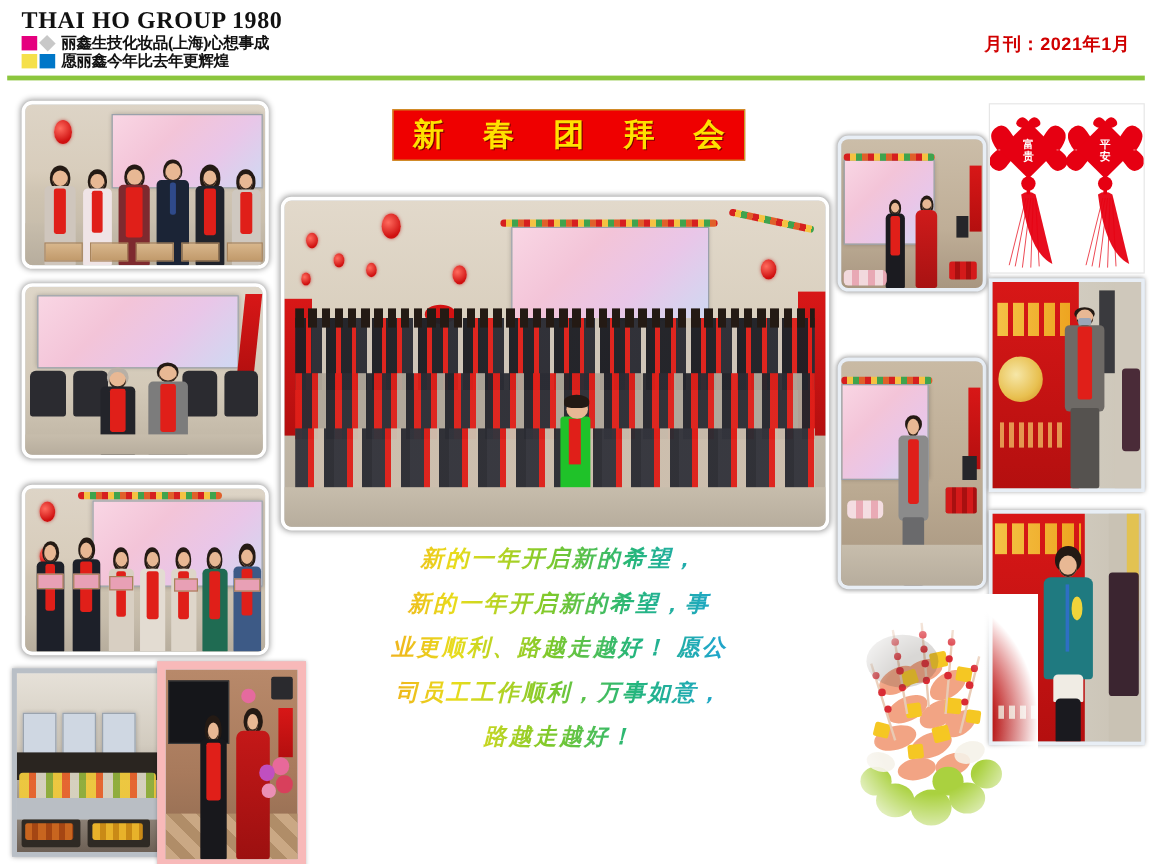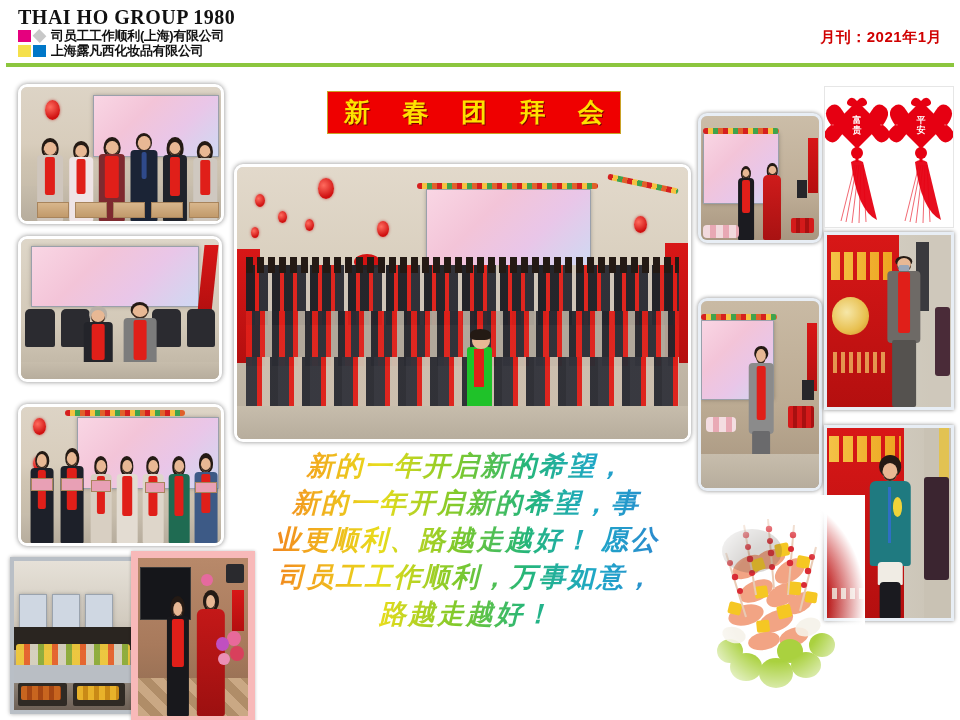--- a/index.html
+++ b/index.html
@@ -225,21 +225,21 @@
   
   #greeting {
     position: absolute;
     left: 250px; top: 448px;
     width: 432px;
     text-align: center;
   }
   #greeting .gline {
     font-family: "Liberation Serif", "DejaVu Serif", serif;
     font-weight: bold;
-    font-size: 27px;
+    font-size: 19px;
     line-height: 37px;
     letter-spacing: 2px;
     font-style: italic;
     white-space: nowrap;
     background-image: linear-gradient(90deg,
         #f07020 0%, #f2a81e 14%, #e8dc1c 30%,
         #7fc92b 48%, #25b67a 64%, #1fa7c8 80%, #2f7fd0 100%);
     -webkit-background-clip: text;
     background-clip: text;
     color: transparent;
@@ -252,27 +252,27 @@
 <body>
 
 <div id="header">
 
   <div id="logo-block">
     <div id="logo-title">THAI HO GROUP 1980</div>
 
     <div class="logo-line">
       <span class="swatch" style="background:#e5007e"></span>
       <span class="swatch diamond" style="background:#c8c8c8"></span>
-      <span class="logo-cn">司员工工作顺利(上海)有限公司</span>
+      <span class="logo-cn">丽鑫生技化妆品(上海)心想事成</span>
     </div>
 
     <div class="logo-line">
       <span class="swatch" style="background:#f5e04b"></span>
       <span class="swatch" style="background:#0077c8"></span>
-      <span class="logo-cn">上海露凡西化妆品有限公司</span>
+      <span class="logo-cn">愿丽鑫今年比去年更辉煌</span>
     </div>
   </div>
 
   <div id="issue-date">月刊：2021年1月</div>
   <div id="green-divider"></div>
 </div>
 
 <div id="title-banner">
   <span id="title-banner-text">新 春 团 拜 会</span>
 </div>

